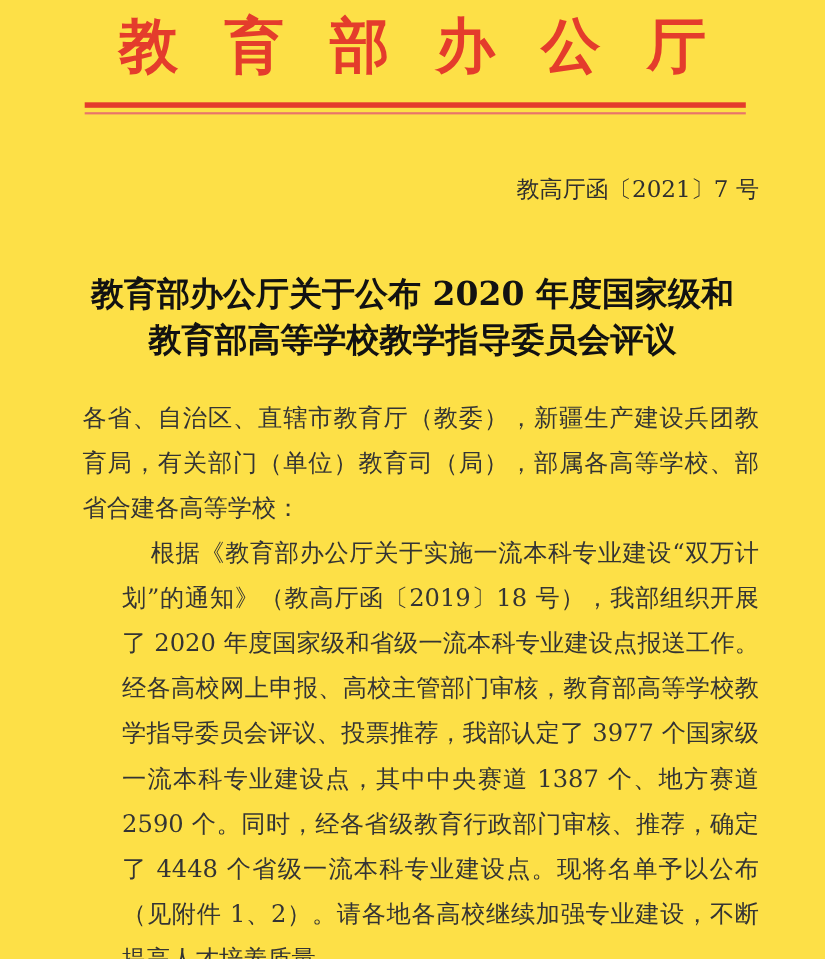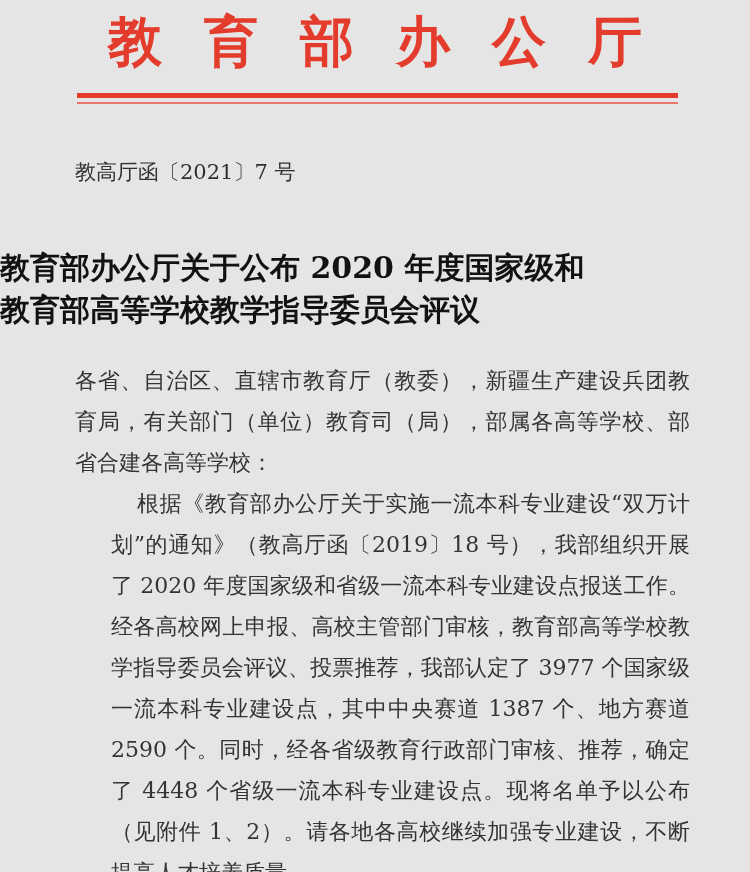--- a/index.html
+++ b/index.html
@@ -4,21 +4,21 @@
 <style>
   html, body {
     margin: 0;
     padding: 0;
     background: #ffffff;
   }
   .page {
     position: relative;
     width: 750px;
     height: 872px;
-    background: #e5e5e5;
+    background: #fde047;
     overflow: hidden;
     font-family: "DejaVu Serif", "Liberation Serif", serif;
   }
 
   
   .letterhead {
     position: absolute;
     top: 12px;
     left: 0;
     width: 750px;
@@ -51,31 +51,33 @@
     margin-top: 4px;
     background: var(--brand-red-light, #e8756a);
   }
 
   
   .ref-number {
     position: absolute;
     top: 158px;
     left: 75px;
     width: 615px;
+    text-align: right;
     font-size: 21px;
     color: #2f2f2f;
     white-space: nowrap;
   }
 
   
   .doc-title {
     position: absolute;
     top: 247px;
     left: 0;
     width: 750px;
+    text-align: center;
     font-size: 30px;
     font-weight: bold;
     line-height: 42px;
     color: #121212;
   }
 
   
   .body-text {
     position: absolute;
     top: 360px;

